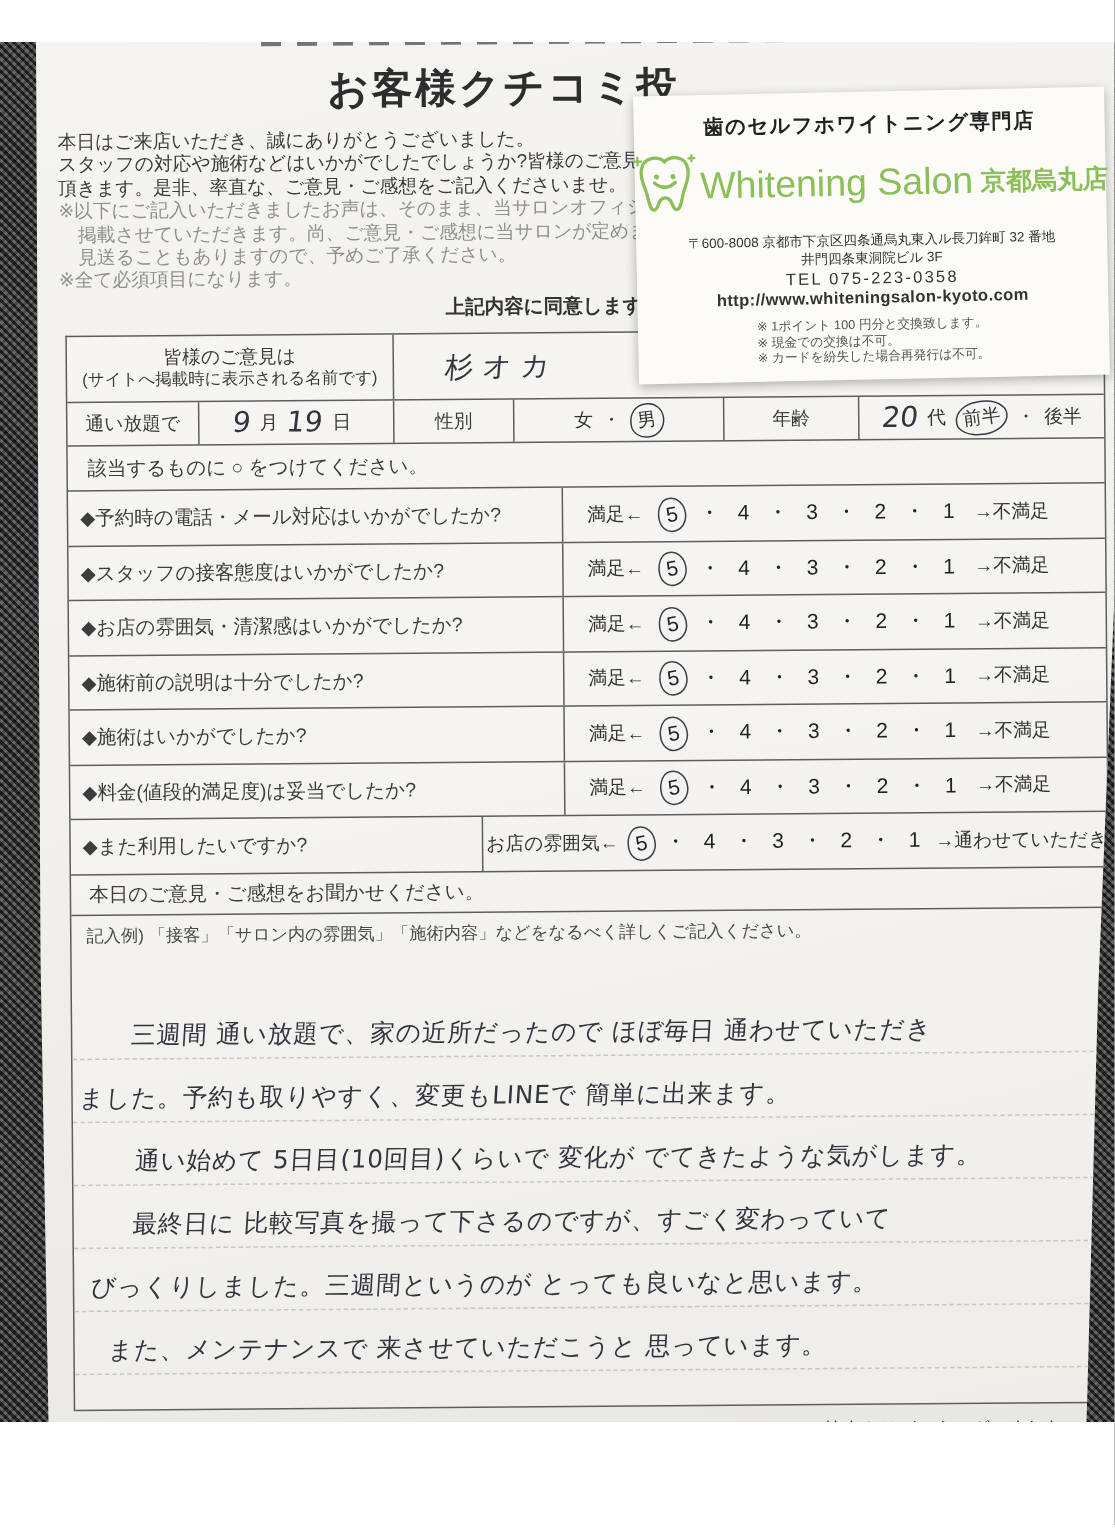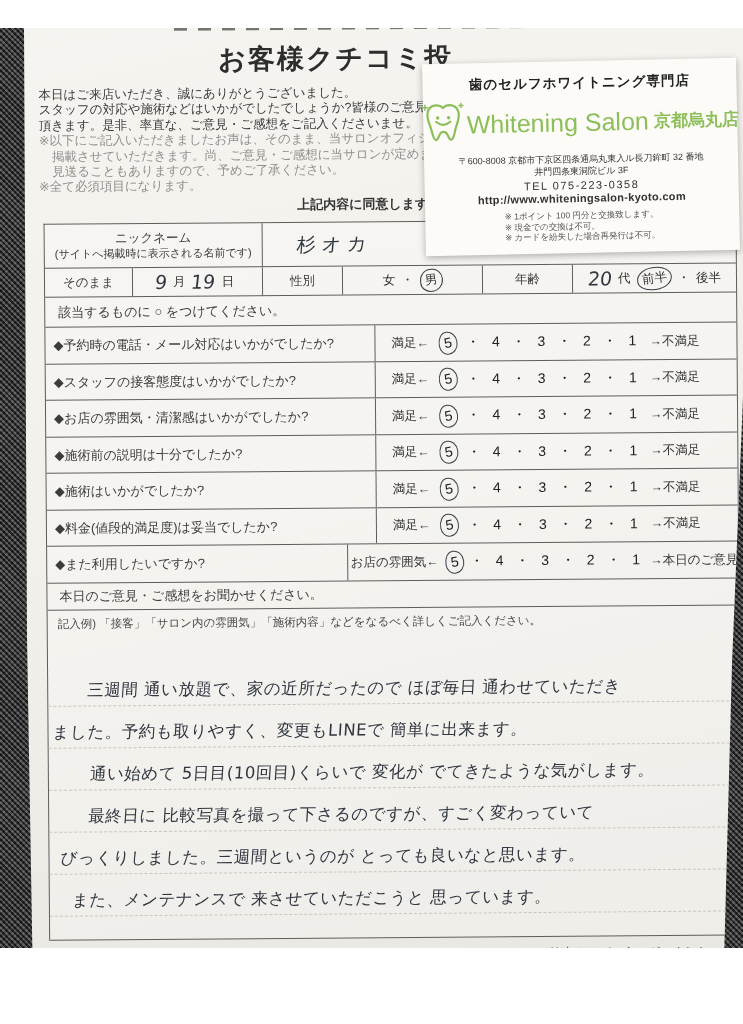--- a/index.html
+++ b/index.html
@@ -104,30 +104,30 @@
         <div class="note ind">掲載させていただきます。尚、ご意見・ご感想に当サロンが定めます</div>
         <div class="note ind">見送ることもありますので、予めご了承ください。</div>
         <div class="note">※全て必須項目になります。</div>
         <div class="agree">上記内容に同意します。</div>
       </div>
 
       <div class="tbl">
 
         <div class="row r-nick">
           <div class="cell nick-label">
-            <span>ニックネーム</span>
+            <span>皆様のご意見は</span>
             <span class="nick-sub">(サイトへ掲載時に表示される名前です)</span>
           </div>
           <div class="cell nick-val">
             <span class="hw hw-nick">杉オカ</span>
           </div>
         </div>
 
         <div class="row r-info">
-          <div class="cell w-visit">そのまま</div>
+          <div class="cell w-visit">通い放題で</div>
           <div class="cell w-date">
             <span class="hw hw-num">9</span>
             <span class="printed gap6">月</span>
             <span class="hw hw-num">19</span>
             <span class="printed gap6">日</span>
           </div>
           <div class="cell w-sex">性別</div>
           <div class="cell w-sexv">
             <span class="printed">女</span>
             <span class="printed gap6">・</span>
@@ -200,21 +200,21 @@
             <span class="srest">・ 4 ・ 3 ・ 2 ・ 1</span>
             <span class="slabel">→不満足</span>
           </div>
         </div>
         <div class="row rrow wide">
           <div class="cell q">◆また利用したいですか?</div>
           <div class="cell scale">
             <span class="slabel">お店の雰囲気←</span>
             <span class="c5">5</span>
             <span class="srest">・ 4 ・ 3 ・ 2 ・ 1</span>
-            <span class="slabel">→本日のご意見</span>
+            <span class="slabel">→通わせていただき</span>
           </div>
         </div>
 
         <div class="row r-fbh">
           <div class="cell">本日のご意見・ご感想をお聞かせください。</div>
         </div>
 
         <div class="row r-fbbox">
           <div class="cell fbbox">
             <div class="fb-example">記入例) 「接客」「サロン内の雰囲気」「施術内容」などをなるべく詳しくご記入ください。</div>

